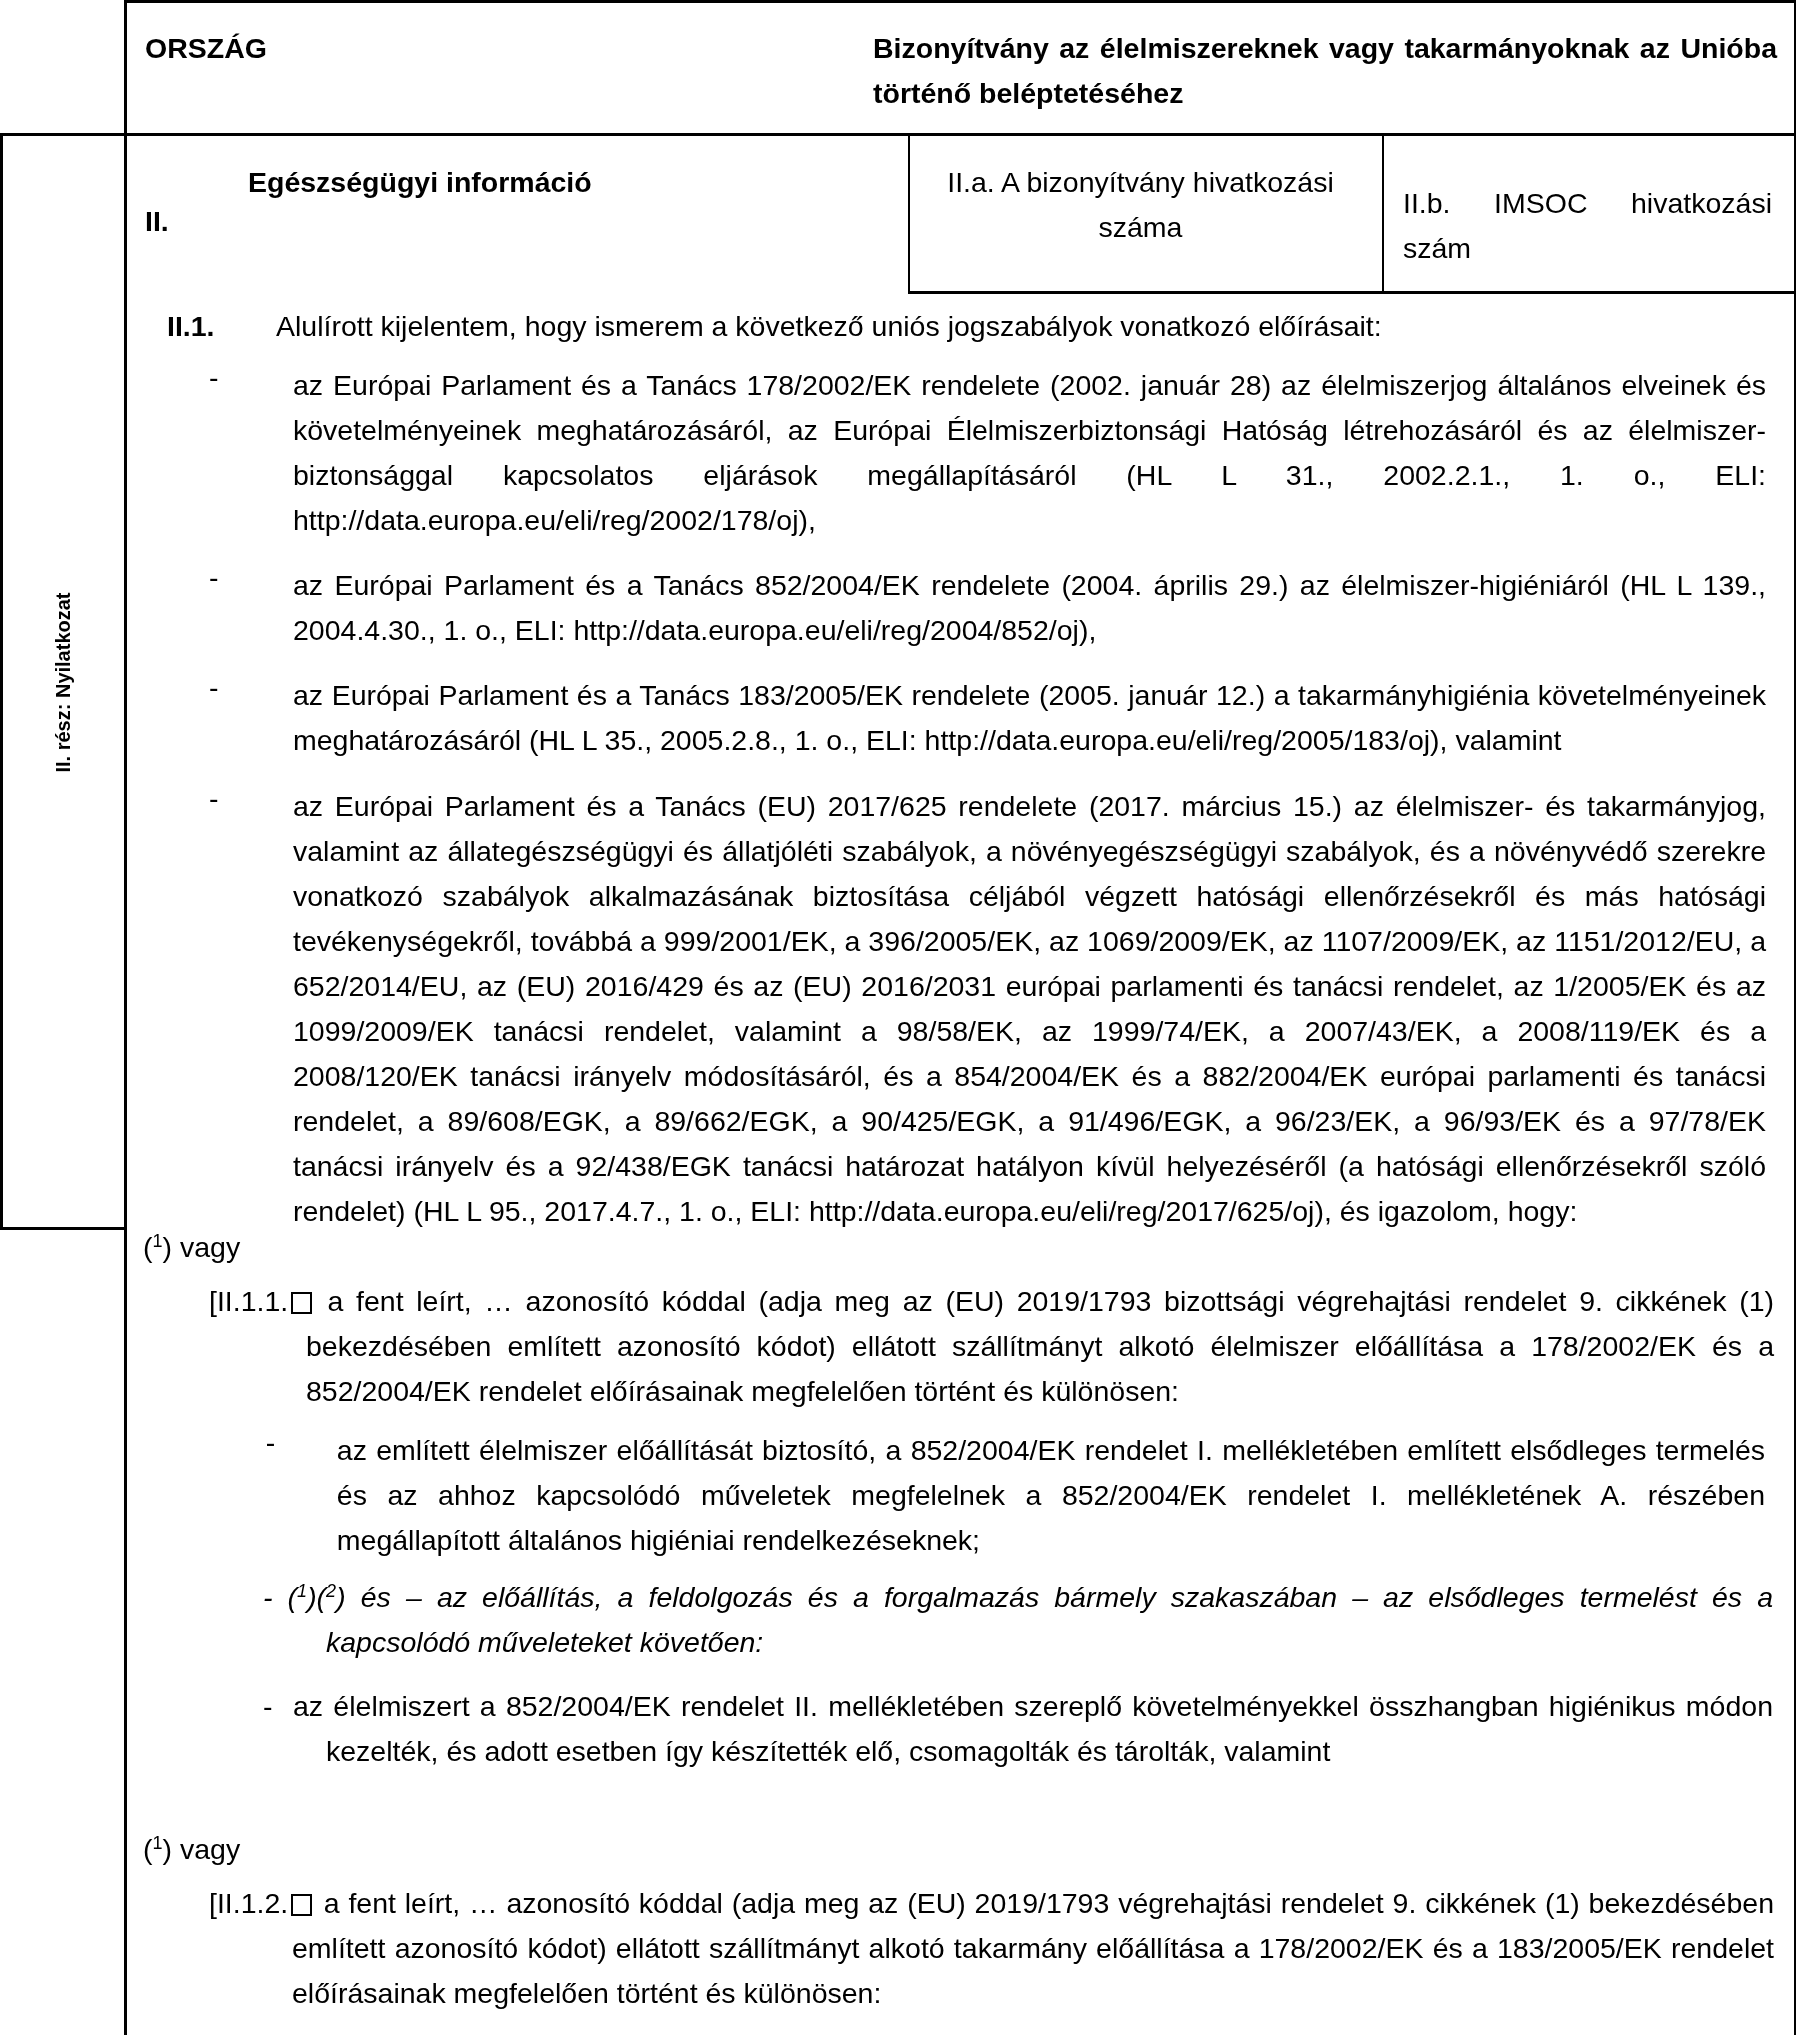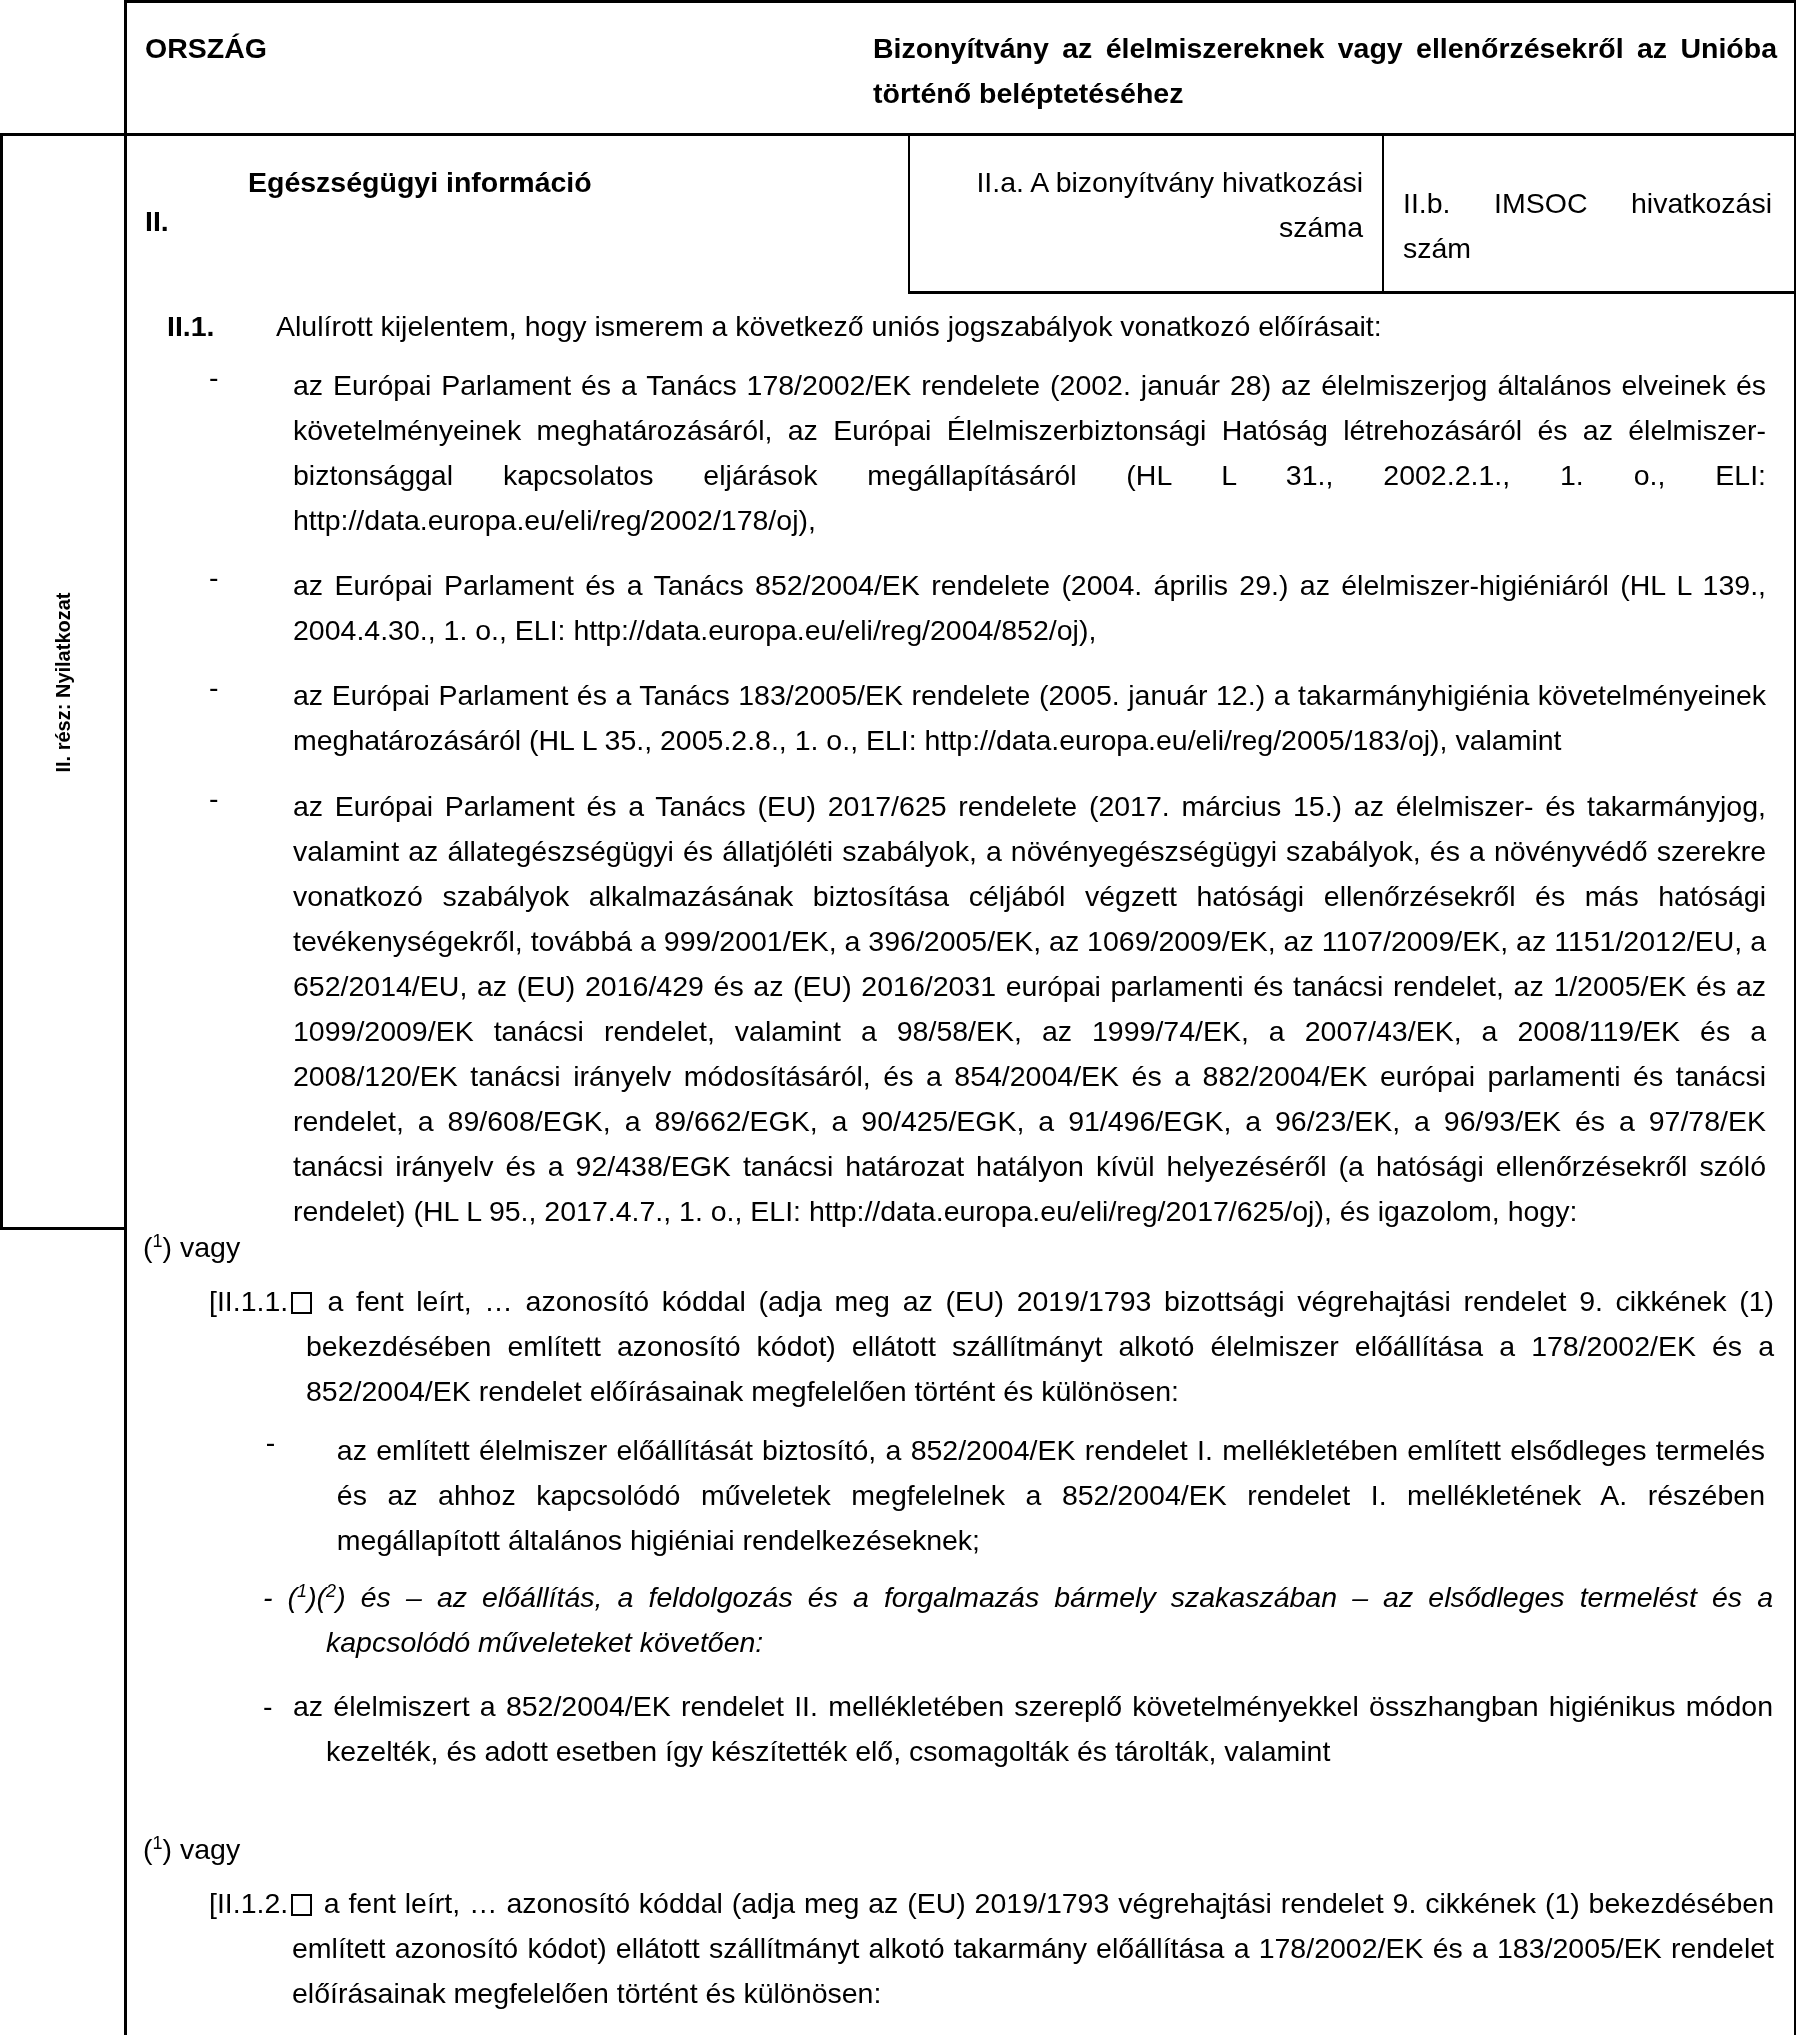--- a/index.html
+++ b/index.html
@@ -21,29 +21,29 @@
 <div class="line" style="left:124px;top:0;width:2.8px;height:2035px;"></div>
 <div class="line" style="left:1794px;top:0;width:2.8px;height:2035px;"></div>
 <div class="line" style="left:0;top:133px;width:1797px;height:2.8px;"></div>
 <div class="line" style="left:0;top:133px;width:2.8px;height:1097px;"></div>
 <div class="line" style="left:0;top:1227px;width:127px;height:2.8px;"></div>
 <div class="line" style="left:908px;top:134px;width:2.1px;height:159px;"></div>
 <div class="line" style="left:1382px;top:134px;width:2.1px;height:159px;"></div>
 <div class="line" style="left:908px;top:291px;width:889px;height:2.8px;"></div>
 
 <div class="abs txt bold" style="left:145px;top:26.4px;">ORSZÁG</div>
-<div class="abs txt bold just" style="left:873px;top:26.4px;width:904px;">Bizonyítvány az élelmiszereknek vagy ellenőrzésekről az Unióba történő beléptetéséhez</div>
+<div class="abs txt bold just" style="left:873px;top:26.4px;width:904px;">Bizonyítvány az élelmiszereknek vagy takarmányoknak az Unióba történő beléptetéséhez</div>
 
 <div class="abs" style="left:2.8px;top:136px;width:121px;height:1092px;display:flex;align-items:center;justify-content:center;">
   <div style="transform:rotate(-90deg);white-space:nowrap;font-weight:bold;font-size:20px;">II. rész: Nyilatkozat</div>
 </div>
 
 <div class="abs txt bold" style="left:145px;top:158px;margin-top:41px;">II.</div>
 <div class="abs txt bold" style="left:248px;top:160px;text-align:center;">Egészségügyi információ</div>
-<div class="abs txt" style="left:918px;top:160px;width:445px;text-align:right;">II.a. A bizonyítvány hivatkozási száma</div>
+<div class="abs txt" style="left:918px;top:160px;width:445px;text-align:center;">II.a. A bizonyítvány hivatkozási száma</div>
 <div class="abs txt just" style="left:1403px;top:160px;width:369px;text-align-last:left;margin-top:21px;">II.b. IMSOC hivatkozási szám</div>
 
 <div class="abs txt bold" style="left:167px;top:304px;">II.1.</div>
 <div class="abs txt" style="left:276px;top:304px;width:1495px;">Alulírott kijelentem, hogy ismerem a következő uniós jogszabályok vonatkozó előírásait:</div>
 
 <div class="abs" style="left:209px;top:355px;width:1565px;">
   <div style="display:flex;margin-bottom:4.2px;">
     <span class="txt" style="width:76px;flex:none;">-</span>
     <p class="txt just" style="width:1488px;">az Európai Parlament és a Tanács 178/2002/EK rendelete (2002. január 28) az élelmiszerjog általános elveinek és követelményeinek meghatározásáról, az Európai Élelmiszerbiztonsági Hatóság létrehozásáról és az élelmiszer-biztonsággal kapcsolatos eljárások megállapításáról (HL L 31., 2002.2.1., 1. o., ELI: http://data.europa.eu/eli/reg/2002/178/oj),</p>
   </div>

